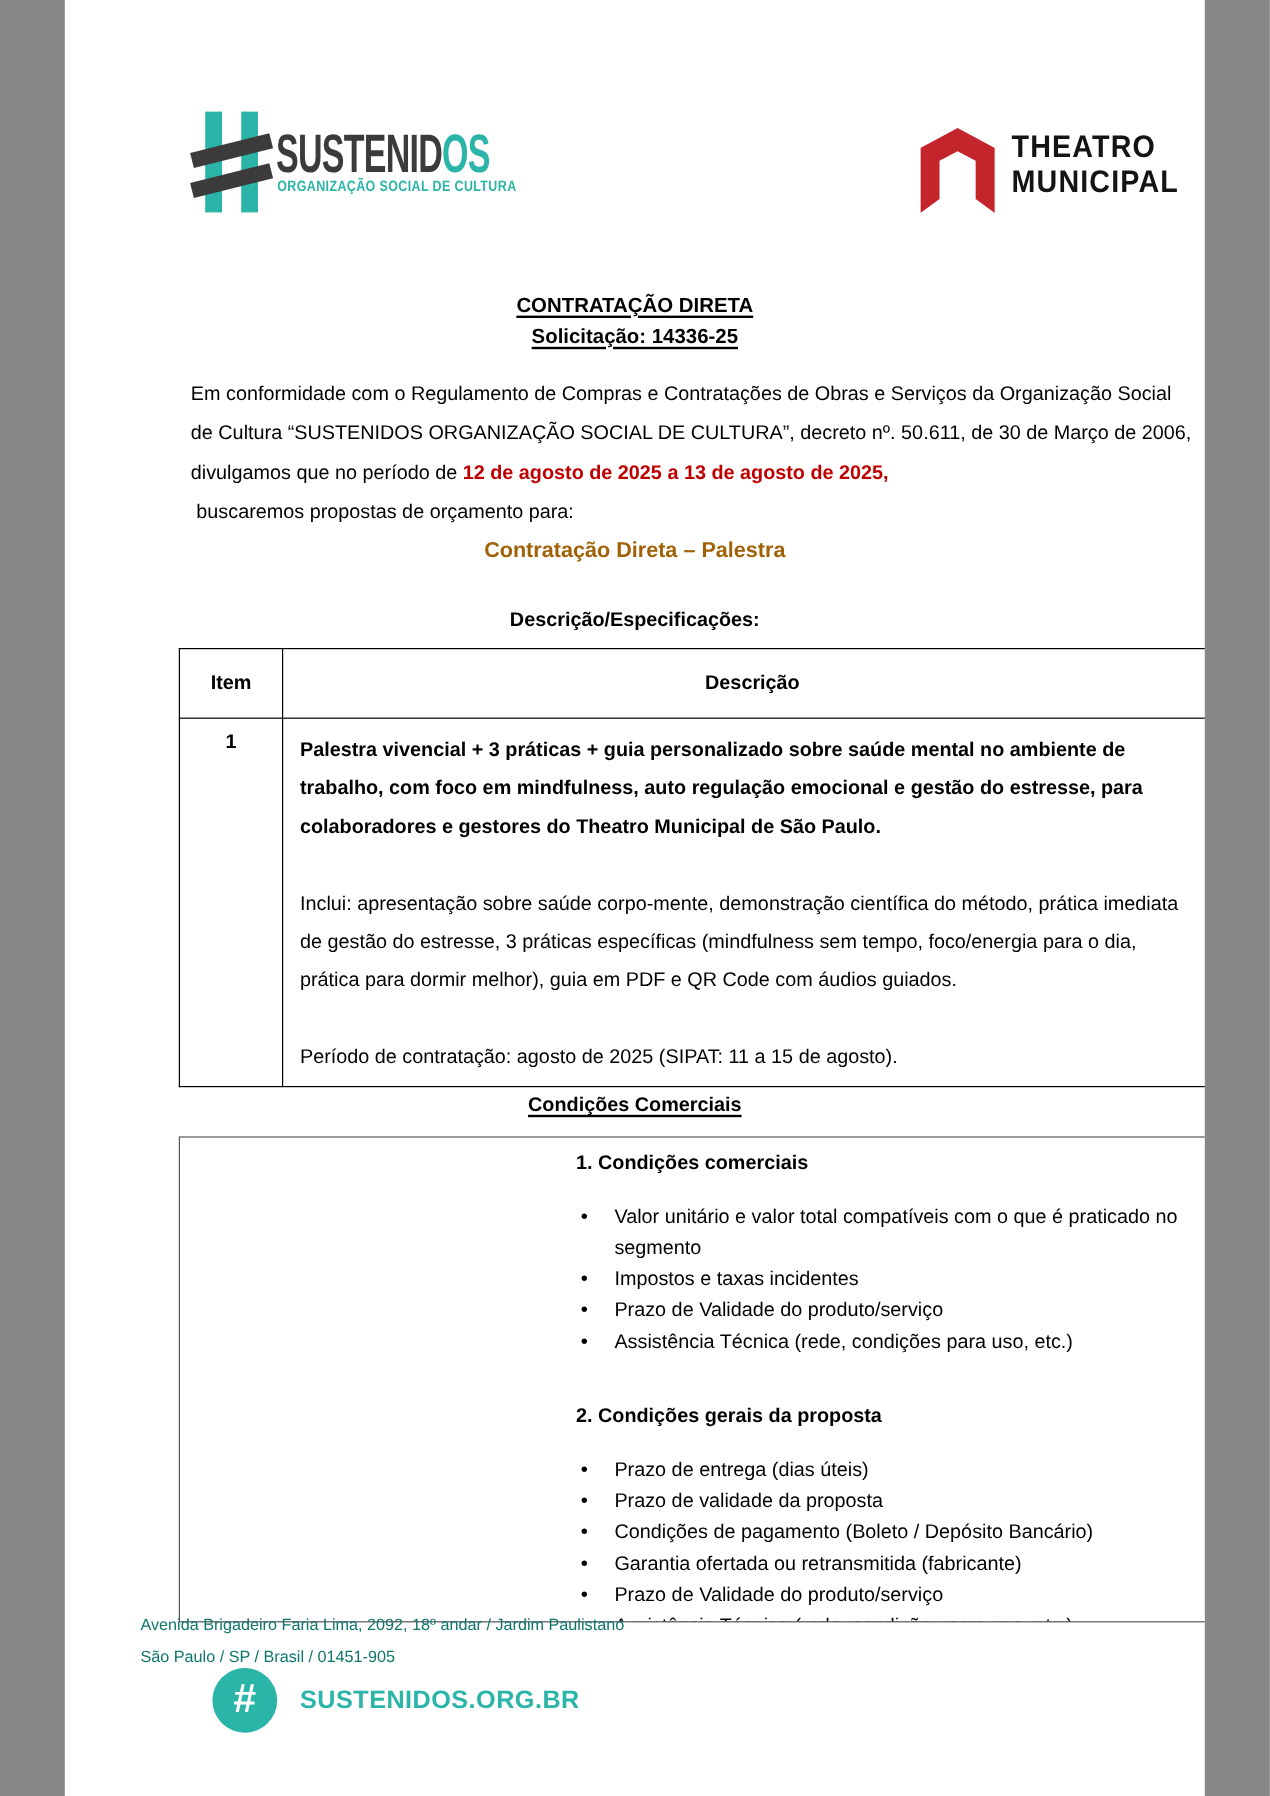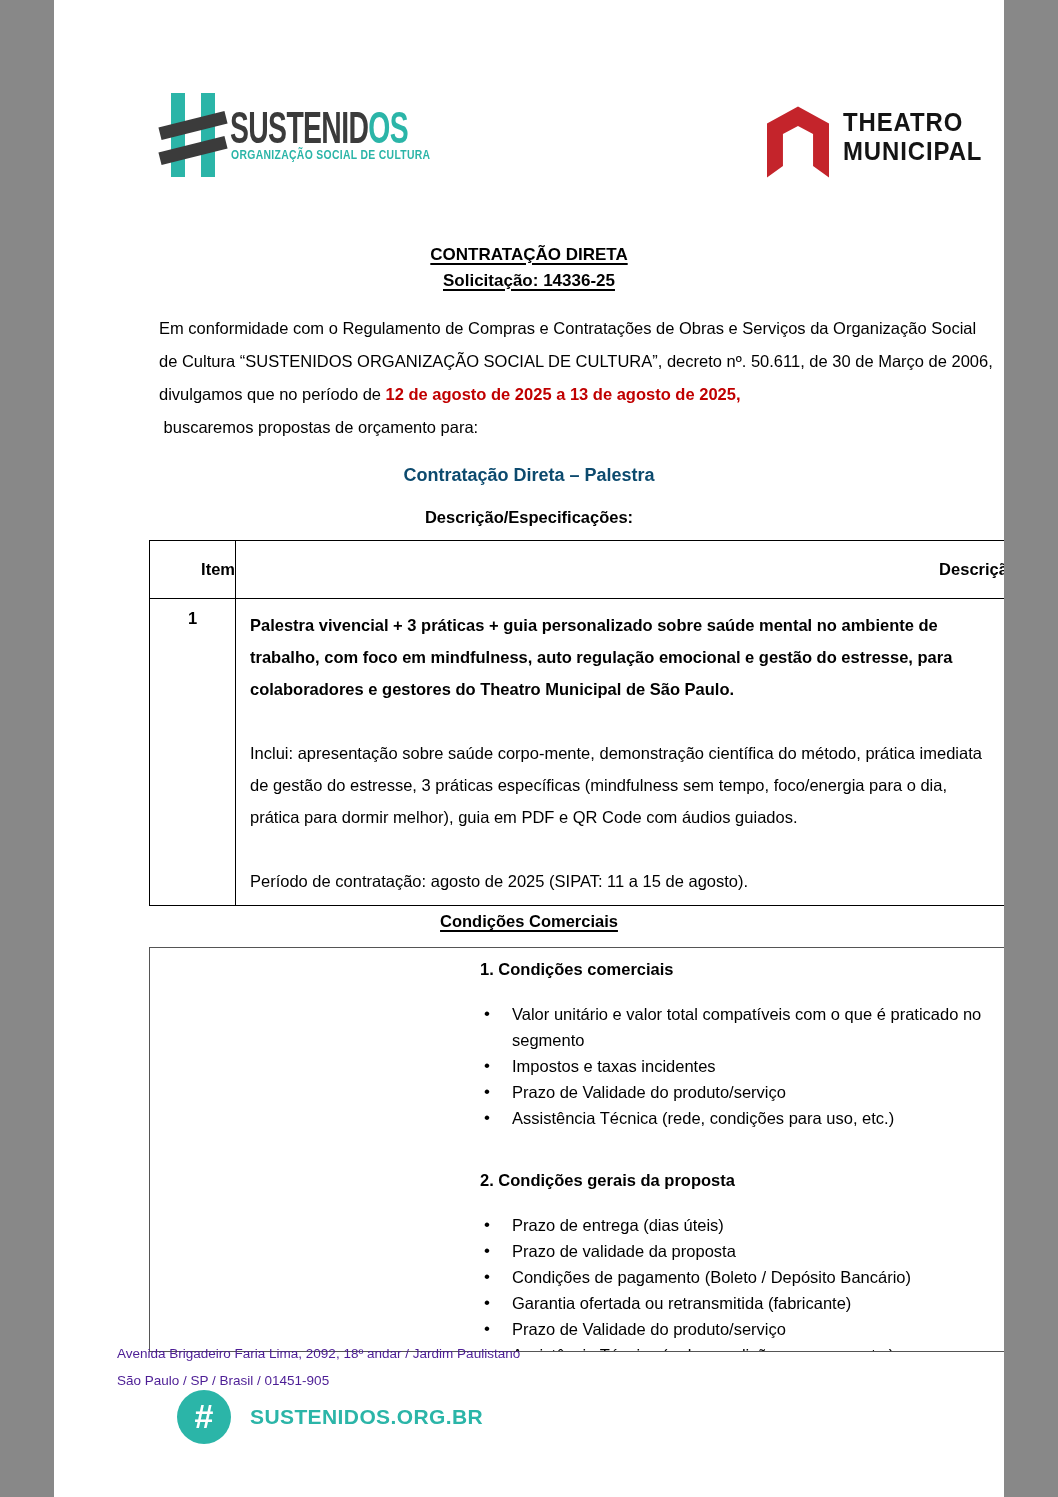--- a/index.html
+++ b/index.html
@@ -37,51 +37,51 @@
     font-size:17px; font-weight:bold; line-height:26px; }
   .doc-title span { text-decoration:underline; text-decoration-thickness:2px; text-underline-offset:3px; display:inline-block; }
 
   
   .intro { position:absolute; left:105px; top:312px; width:838px;
     font-size:16.5px; line-height:33px; }
   .intro .hl { color:#C00000; font-weight:bold; }
   .intro .last-line { display:block; white-space:pre-wrap; }
 
   
-  .sec-heading { position:absolute; left:0; top:465px; width:100%; text-align:center;
-    font-size:18px; font-weight:bold; color:#0c4a6e; }
+  .sec-heading { position:absolute; left:0; top:448px; width:100%; text-align:center;
+    font-size:18px; font-weight:bold; color:#a16207; }
   .spec-heading { position:absolute; left:0; top:508px; width:100%; text-align:center;
     font-size:16.5px; font-weight:bold; }
   .comm-heading { position:absolute; left:0; top:912px; width:100%; text-align:center;
     font-size:16.5px; font-weight:bold; color:#000000; }
   .comm-heading span { text-decoration:underline; text-decoration-thickness:1.5px; text-underline-offset:3px; }
 
   
   .spec-table { position:absolute; left:95px; top:540px; width:870px;
     border-collapse:collapse; font-size:16.5px; }
   .spec-table th, .spec-table td { border:1.5px solid #000; }
-  .spec-table th { height:58px; font-weight:bold; text-align:right; font-size:16.5px; }
+  .spec-table th { height:58px; font-weight:bold; text-align:center; font-size:16.5px; }
   .spec-table .col-item { width:86px; }
   .spec-table td.item-cell { text-align:center; vertical-align:top; padding-top:10px; font-weight:bold; }
   .spec-table td.desc-cell { vertical-align:top; padding:10px 18px 8px 14px; line-height:32px; }
   .spec-table td.desc-cell p { margin:0 0 32px 0; }
   .spec-table td.desc-cell p:last-child { margin-bottom:0; }
   .spec-table td.desc-cell p.b { font-weight:bold; }
 
   
   .cond-box { position:absolute; left:95px; top:947px; width:870px; height:405px;
     border:1.5px solid #555; padding:10px 32px 0 330px; font-size:16.5px; overflow:hidden; }
   .cond-box .box-title { font-weight:bold; line-height:22px; margin-bottom:14px; }
   .cond-box .box-title.t2 { margin-top:38px; margin-bottom:16px; }
   .cond-box ul { list-style:none;margin-top:21px; }
   .cond-box li { position:relative; padding-left:32px; line-height:26px; }
   .cond-box li::before { content:"\2022"; position:absolute; left:4px; top:0; font-size:17px; }
 
   
-  .addr { position:absolute; left:63px; top:1340px; font-size:13.5px; line-height:27px; color:#4c1d95; }
+  .addr { position:absolute; left:63px; top:1340px; font-size:13.5px; line-height:27px; color:#0f766e; }
   .foot-logo { position:absolute; left:123px; top:1390px; height:54px; }
   .foot-circle { position:absolute; left:0; top:0; width:54px; height:54px; border-radius:50%;
     background:#2BB5A8; color:#fff; text-align:center; font-weight:bold; font-size:34px; line-height:52px; }
   .foot-site { position:absolute; left:73px; top:15px; white-space:nowrap;
     font-size:21px; font-weight:bold; color:#2BB5A8; letter-spacing:0.4px; }
 </style>
 </head>
 <body>
 
 <div class="page">

